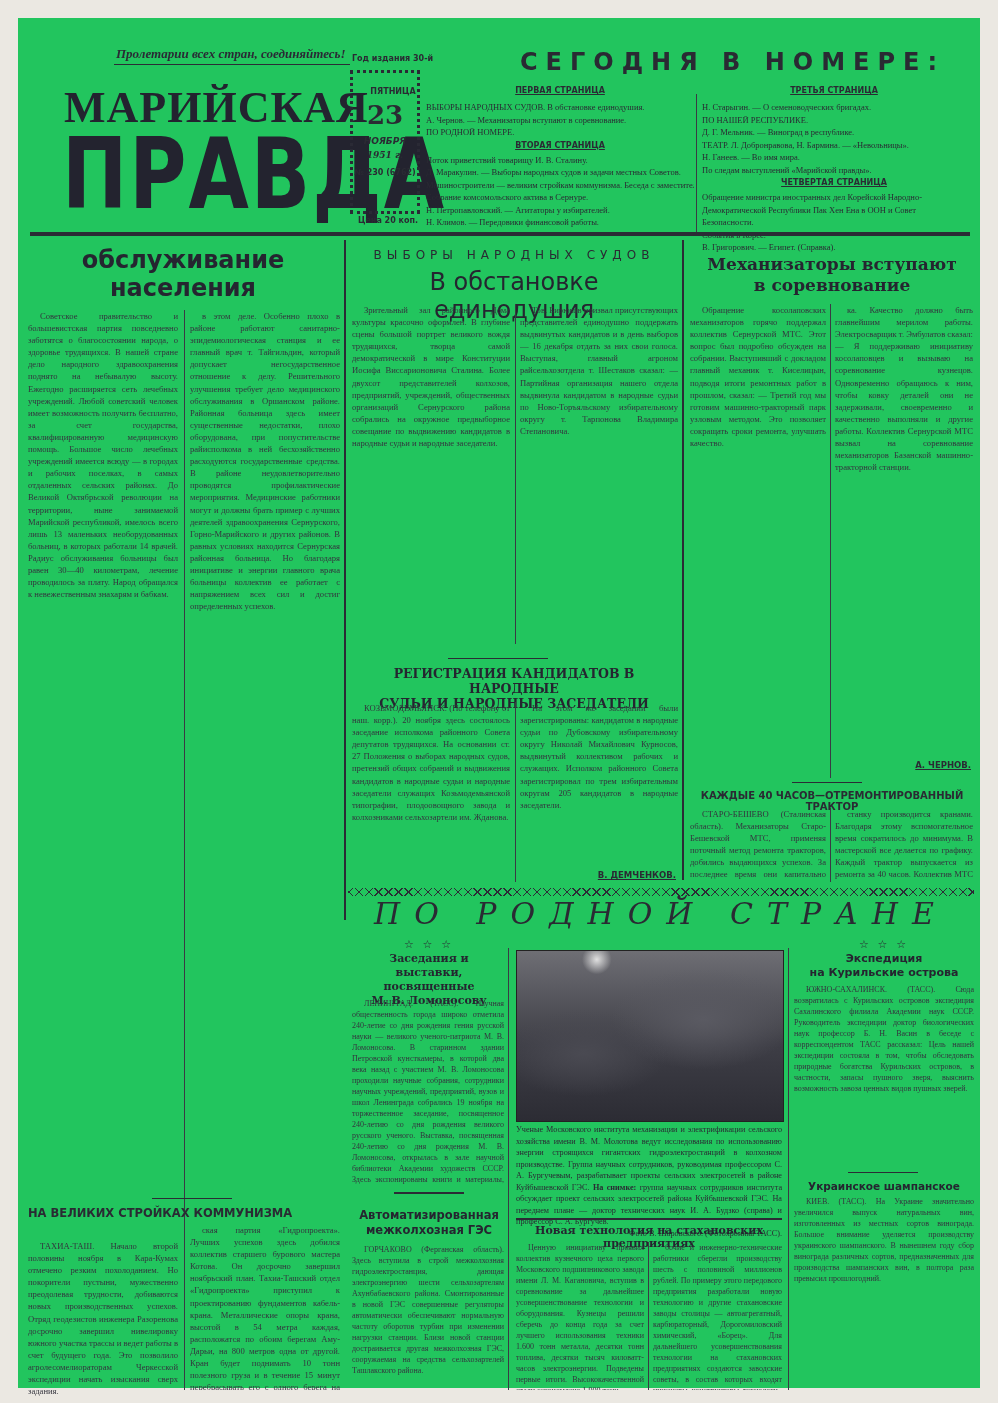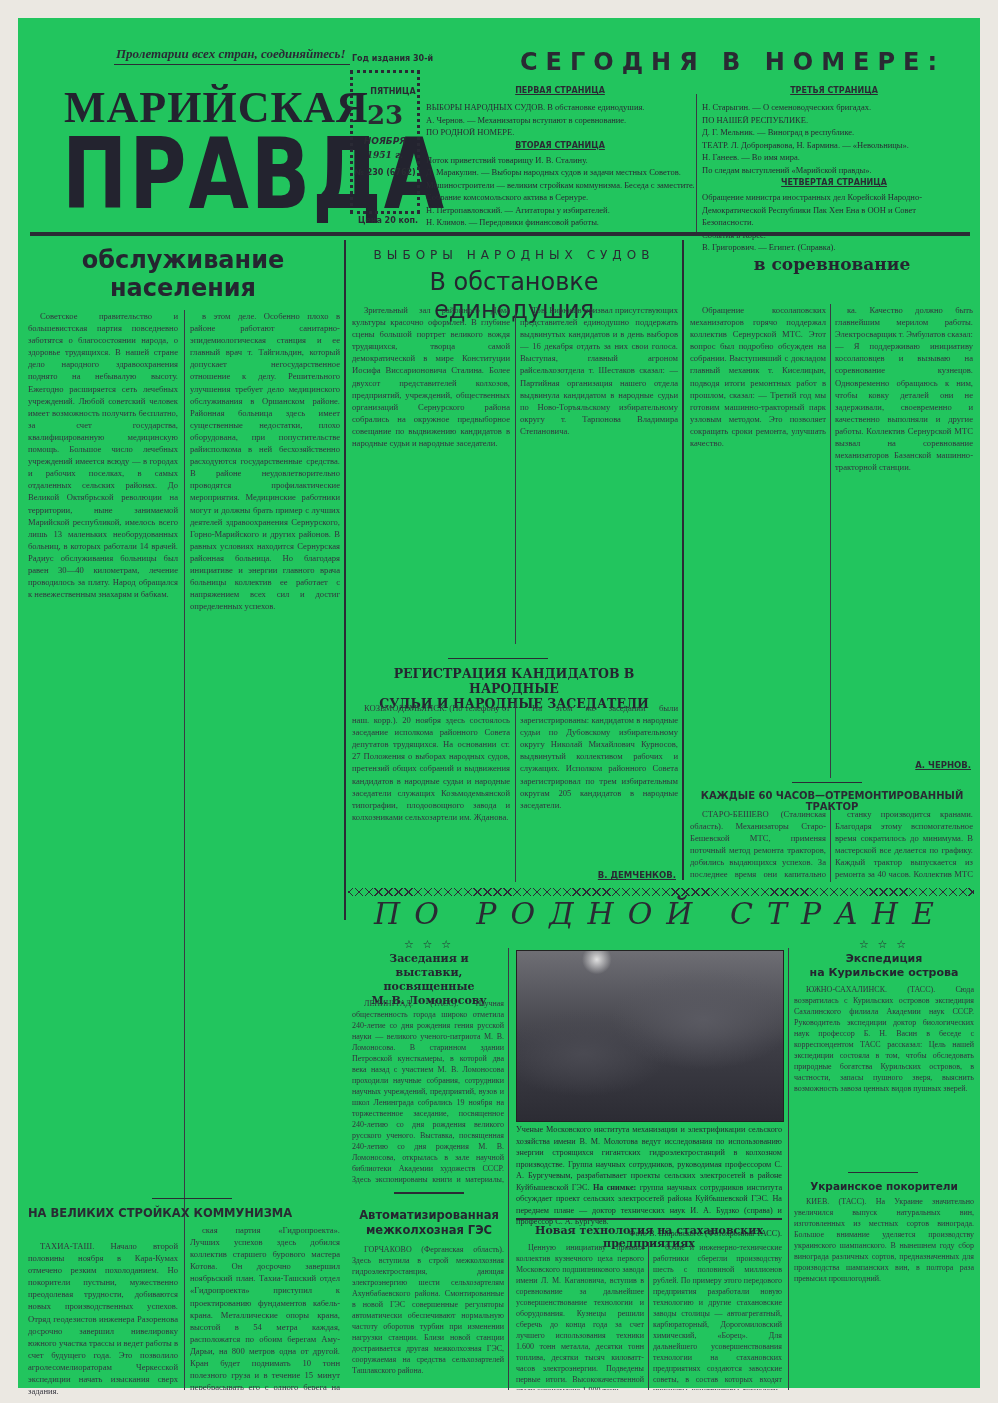--- a/index.html
+++ b/index.html
@@ -150,34 +150,35 @@
     </div>
   <div class="vrule" style="left:497px;top:684px;height:180px;"></div>
   <div class="abs body-text" style="left:502px;top:684px;width:158px;height:166px;">
       <p>На этом же заседании были зарегистрированы: кандидатом в народные судьи по Дубовскому избирательному округу Николай Михайлович Курносов, выдвинутый коллективом рабочих и служащих. Исполком районного Совета зарегистрировал по трем избирательным округам 205 кандидатов в народные заседатели.</p>
     </div>
   <div class="abs sig" style="left:502px;top:852px;width:156px;">В. ДЕМЧЕНКОВ.</div>
 
   <div class="vrule" style="left:664px;top:222px;height:640px;background:#2b2b35;width:2px;"></div>
 
   <div class="abs headline-serif" style="left:672px;top:236px;width:284px;font-size:17px;line-height:21px;">
+    <div>Механизаторы вступают</div>
     <div>в соревнование</div>
   </div>
   <div class="abs body-text" style="left:672px;top:286px;width:136px;height:474px;">
       <p>Обращение косолаповских механизаторов горячо поддержал коллектив Сернурской МТС. Этот вопрос был подробно обсужден на собрании. Выступивший с докладом главный механик т. Киселицын, подводя итоги ремонтных работ в прошлом, сказал: — Третий год мы готовим машинно-тракторный парк узловым методом. Это позволяет сокращать сроки ремонта, улучшать качество.</p>
     </div>
   <div class="vrule" style="left:812px;top:286px;height:474px;"></div>
   <div class="abs body-text" style="left:817px;top:286px;width:138px;height:452px;">
       <p>ка. Качество должно быть главнейшим мерилом работы. Электросварщик т. Эмбулатов сказал: — Я поддерживаю инициативу косолаповцев и вызываю на соревнование кузнецов. Одновременно обращаюсь к ним, чтобы ковку деталей они не задерживали, своевременно и качественно выполняли и другие работы. Коллектив Сернурской МТС вызвал на соревнование механизаторов Базанской машинно-тракторной станции.</p>
     </div>
   <div class="abs sig" style="left:817px;top:742px;width:136px;">А. ЧЕРНОВ.</div>
 
   <div class="rule" style="left:774px;top:764px;width:70px;height:1px;"></div>
 
-  <div class="abs" style="left:672px;top:772px;width:284px;text-align:center;font-family:'DejaVu Sans',sans-serif;font-weight:bold;font-size:10px;">КАЖДЫЕ 60 ЧАСОВ—ОТРЕМОНТИРОВАННЫЙ ТРАКТОР</div>
+  <div class="abs" style="left:672px;top:772px;width:284px;text-align:center;font-family:'DejaVu Sans',sans-serif;font-weight:bold;font-size:10px;">КАЖДЫЕ 40 ЧАСОВ—ОТРЕМОНТИРОВАННЫЙ ТРАКТОР</div>
   <div class="abs body-text" style="left:672px;top:790px;width:136px;height:74px;">
       <p>СТАРО-БЕШЕВО (Сталинская область). Механизаторы Старо-Бешевской МТС, применяя поточный метод ремонта тракторов, добились выдающихся успехов. За последнее время они капитально отремонтировали 25 машин, опередив график на две недели.</p>
     </div>
   <div class="vrule" style="left:812px;top:790px;height:74px;"></div>
   <div class="abs body-text" style="left:817px;top:790px;width:138px;height:74px;">
       <p>станку производится кранами. Благодаря этому вспомогательное время сократилось до минимума. В мастерской все делается по графику. Каждый трактор выпускается из ремонта за 40 часов. Коллектив МТС обязался к концу года завершить ремонт всего тракторного парка.</p>
     </div>
 
   <div class="abs wavy" style="left:330px;top:870px;width:626px;"></div>
   <div class="abs" style="left:330px;top:878px;width:626px;text-align:center;font-family:'DejaVu Serif',serif;font-style:italic;font-size:30px;letter-spacing:14px;">ПО РОДНОЙ СТРАНЕ</div>
@@ -229,21 +230,21 @@
   <div class="abs headline-xl" style="left:776px;top:934px;width:180px;font-size:11px;line-height:14px;">
     <div>Экспедиция</div>
     <div>на Курильские острова</div>
   </div>
   <div class="abs body-text" style="left:776px;top:966px;width:180px;height:184px;font-size:8px;line-height:11px;">
       <p>ЮЖНО-САХАЛИНСК. (ТАСС). Сюда возвратилась с Курильских островов экспедиция Сахалинского филиала Академии наук СССР. Руководитель экспедиции доктор биологических наук профессор Б. Н. Васин в беседе с корреспондентом ТАСС рассказал: Цель нашей экспедиции состояла в том, чтобы обследовать природные богатства Курильских островов, в частности, запасы пушного зверя, выяснить возможность завоза ценных видов пушных зверей.</p>
     </div>
 
   <div class="rule" style="left:830px;top:1154px;width:70px;height:1px;"></div>
 
-  <div class="abs headline-xl" style="left:776px;top:1162px;width:180px;font-size:10.5px;">Украинское покорители</div>
+  <div class="abs headline-xl" style="left:776px;top:1162px;width:180px;font-size:10.5px;">Украинское шампанское</div>
   <div class="abs body-text" style="left:776px;top:1178px;width:180px;height:194px;font-size:8px;line-height:11px;">
       <p>КИЕВ. (ТАСС). На Украине значительно увеличился выпуск натуральных вин, изготовленных из местных сортов винограда. Большое внимание уделяется производству украинского шампанского. В нынешнем году сбор винограда различных сортов, предназначенных для производства шампанских вин, в полтора раза превысил прошлогодний.</p>
     </div>
 
   <div class="rule" style="left:134px;top:1180px;width:80px;height:1px;"></div>
   <div class="abs" style="left:10px;top:1188px;width:312px;font-family:'DejaVu Sans',sans-serif;font-size:11.5px;font-weight:bold;">НА ВЕЛИКИХ СТРОЙКАХ КОММУНИЗМА</div>
   <div class="abs body-text" style="left:10px;top:1206px;width:150px;height:166px;margin-top:16px;">
       <p>ТАХИА-ТАШ. Начало второй половины ноября в Кара-Кумах отмечено резким похолоданием. Но покорители пустыни, мужественно преодолевая трудности, добиваются новых производственных успехов. Отряд геодезистов инженера Разоренова досрочно завершил нивелировку южного участка трассы и ведет работы в счет будущего года. Это позволило агролесомелиораторам Черкесской экспедиции начать изыскания сверх задания.</p>
     </div>
   <div class="vrule" style="left:166px;top:1206px;height:166px;"></div>

